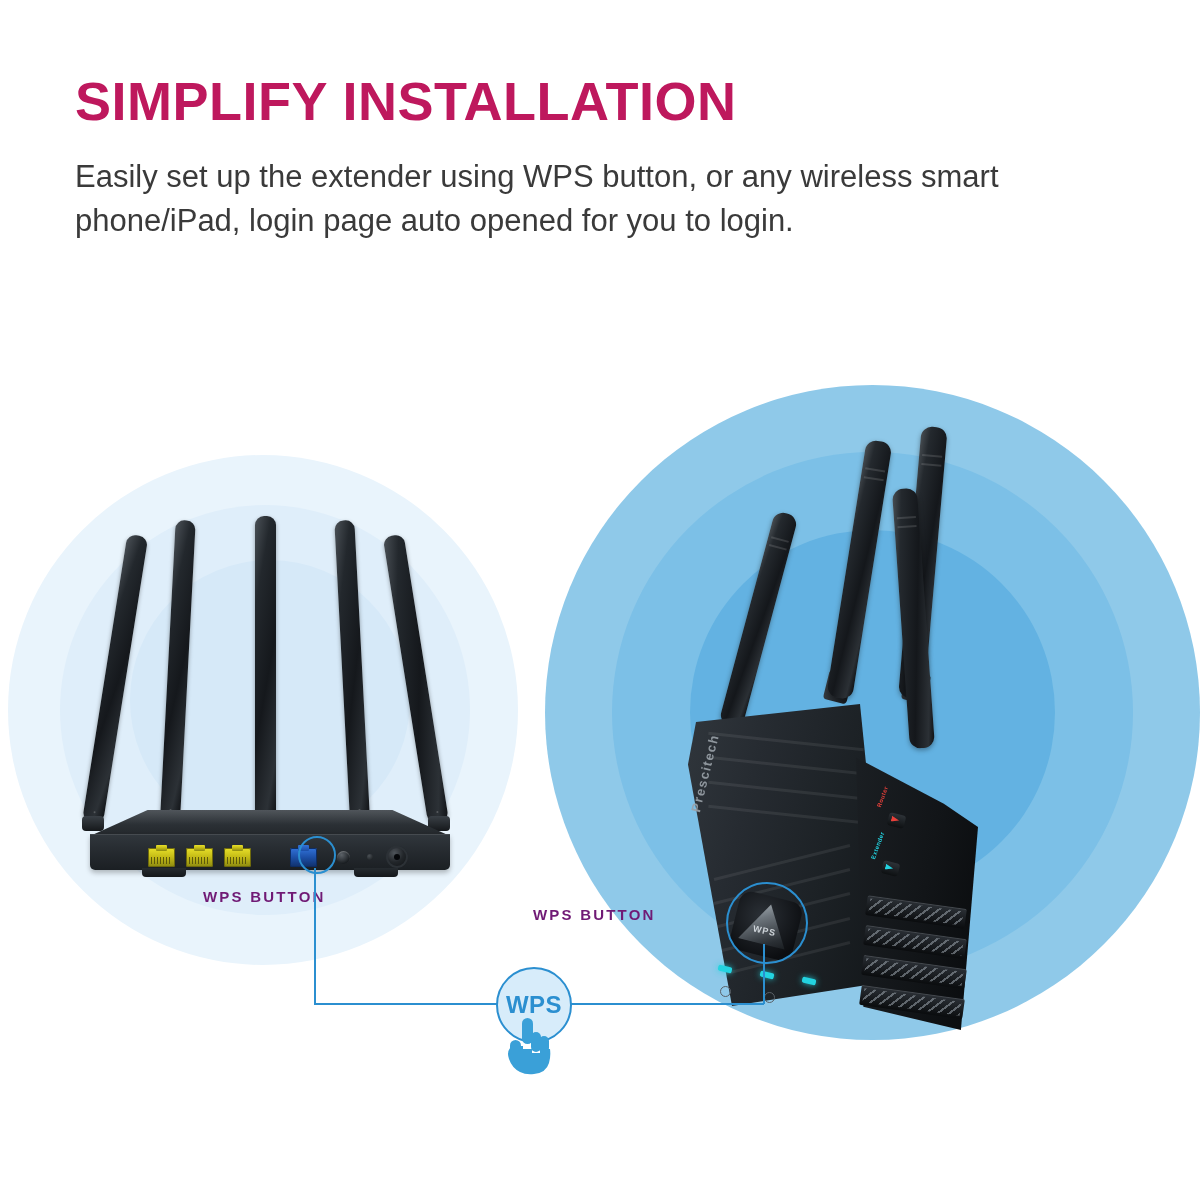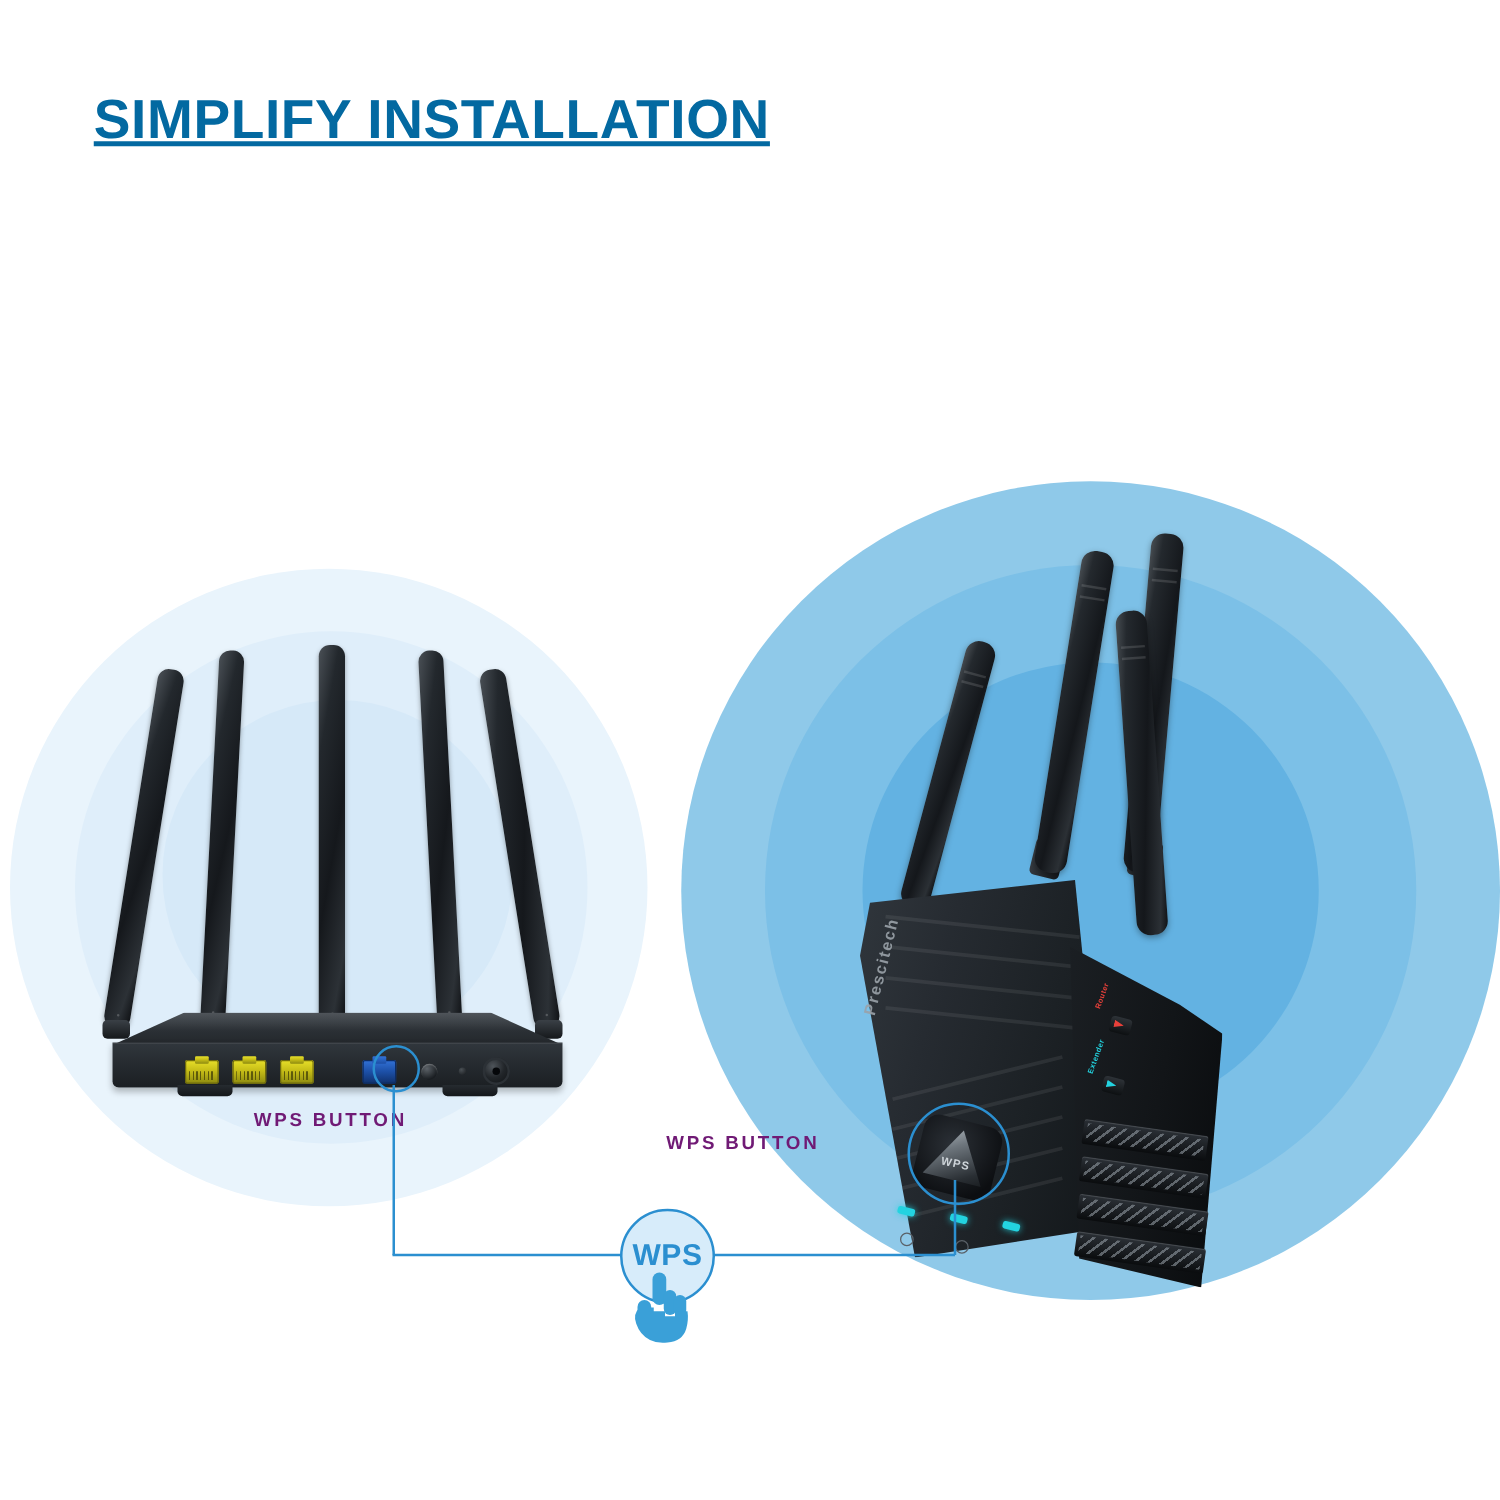--- a/index.html
+++ b/index.html
@@ -8,24 +8,23 @@
     background:#ffffff;
     font-family:"Liberation Sans", sans-serif;
     overflow:hidden;
     position:relative;
   }
   #stage{position:absolute;left:0;top:0;width:1200px;height:1200px;}
 
   
   .headline{
     position:absolute;left:75px;top:74px;
-    font-size:44px;font-weight:bold;color:#0369a1;
+    font-size:54px;font-weight:bold;color:#be185d;
     letter-spacing:0.5px;line-height:1;
     white-space:nowrap;
-    text-decoration:underline;
   }
   .subcopy{
     position:absolute;left:75px;top:155px;width:1090px;
     font-size:31px;color:#3a3a3a;line-height:1.42;
     font-weight:400;
   }
 
   
   .halo{position:absolute;border-radius:50%;}
 
@@ -154,20 +153,21 @@
   .wps-node span{font-size:24px;font-weight:bold;color:#2b8fd0;letter-spacing:.5px;}
   .hand{position:absolute;width:60px;height:64px;}
 </style>
 </head>
 <body>
 
 <div id="stage">
 
   <div class="headline">SIMPLIFY INSTALLATION</div>
 
+  <div class="subcopy">Easily set up the extender using WPS button, or any wireless smart phone/iPad, login page auto opened for you to login.</div>
 
   <div class="halo halo-l1"></div>
   <div class="halo halo-l2"></div>
   <div class="halo halo-l3"></div>
 
   <div class="halo halo-r1"></div>
   <div class="halo halo-r2"></div>
   <div class="halo halo-r3"></div>
 
   <div id="router">

